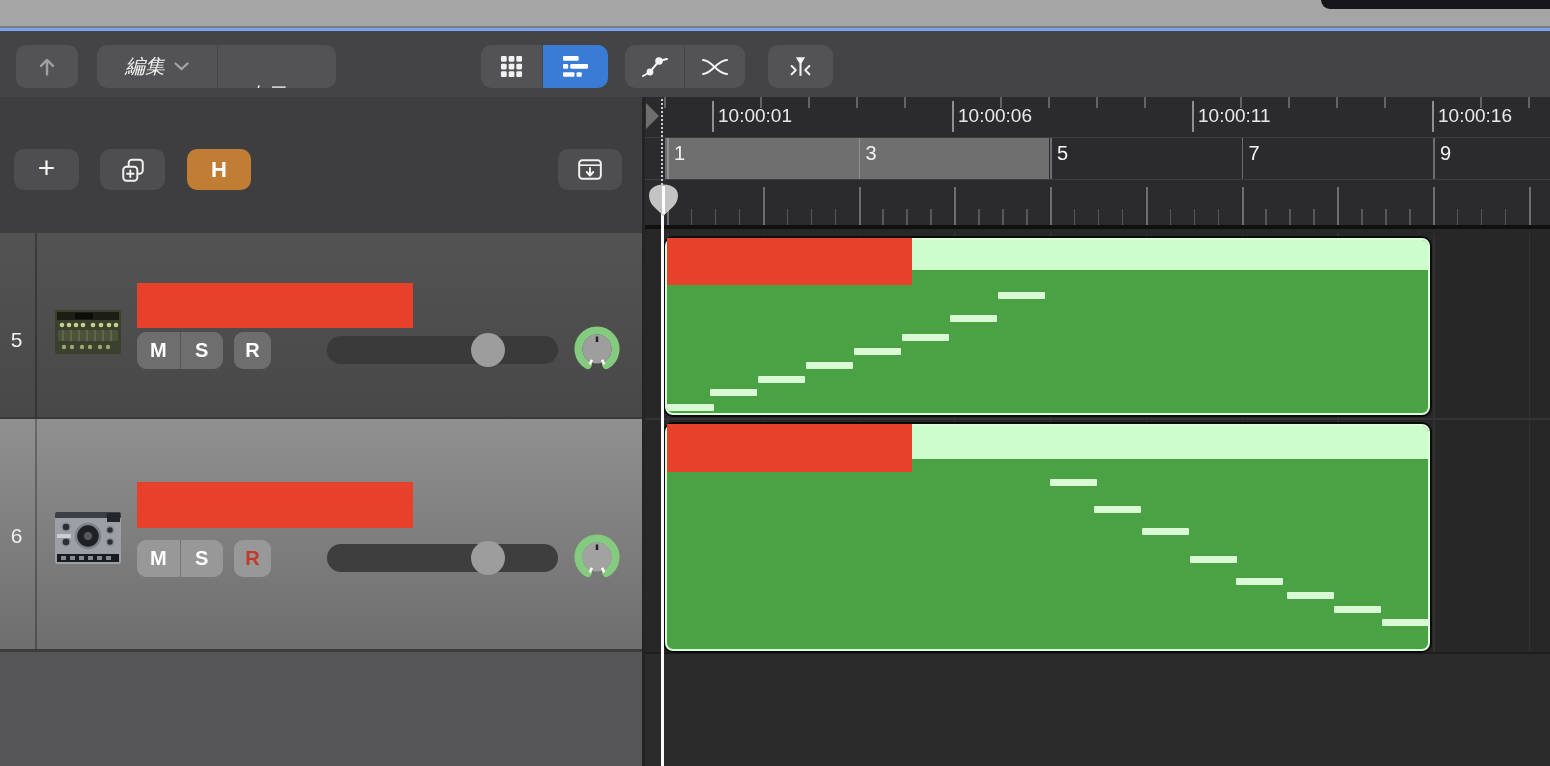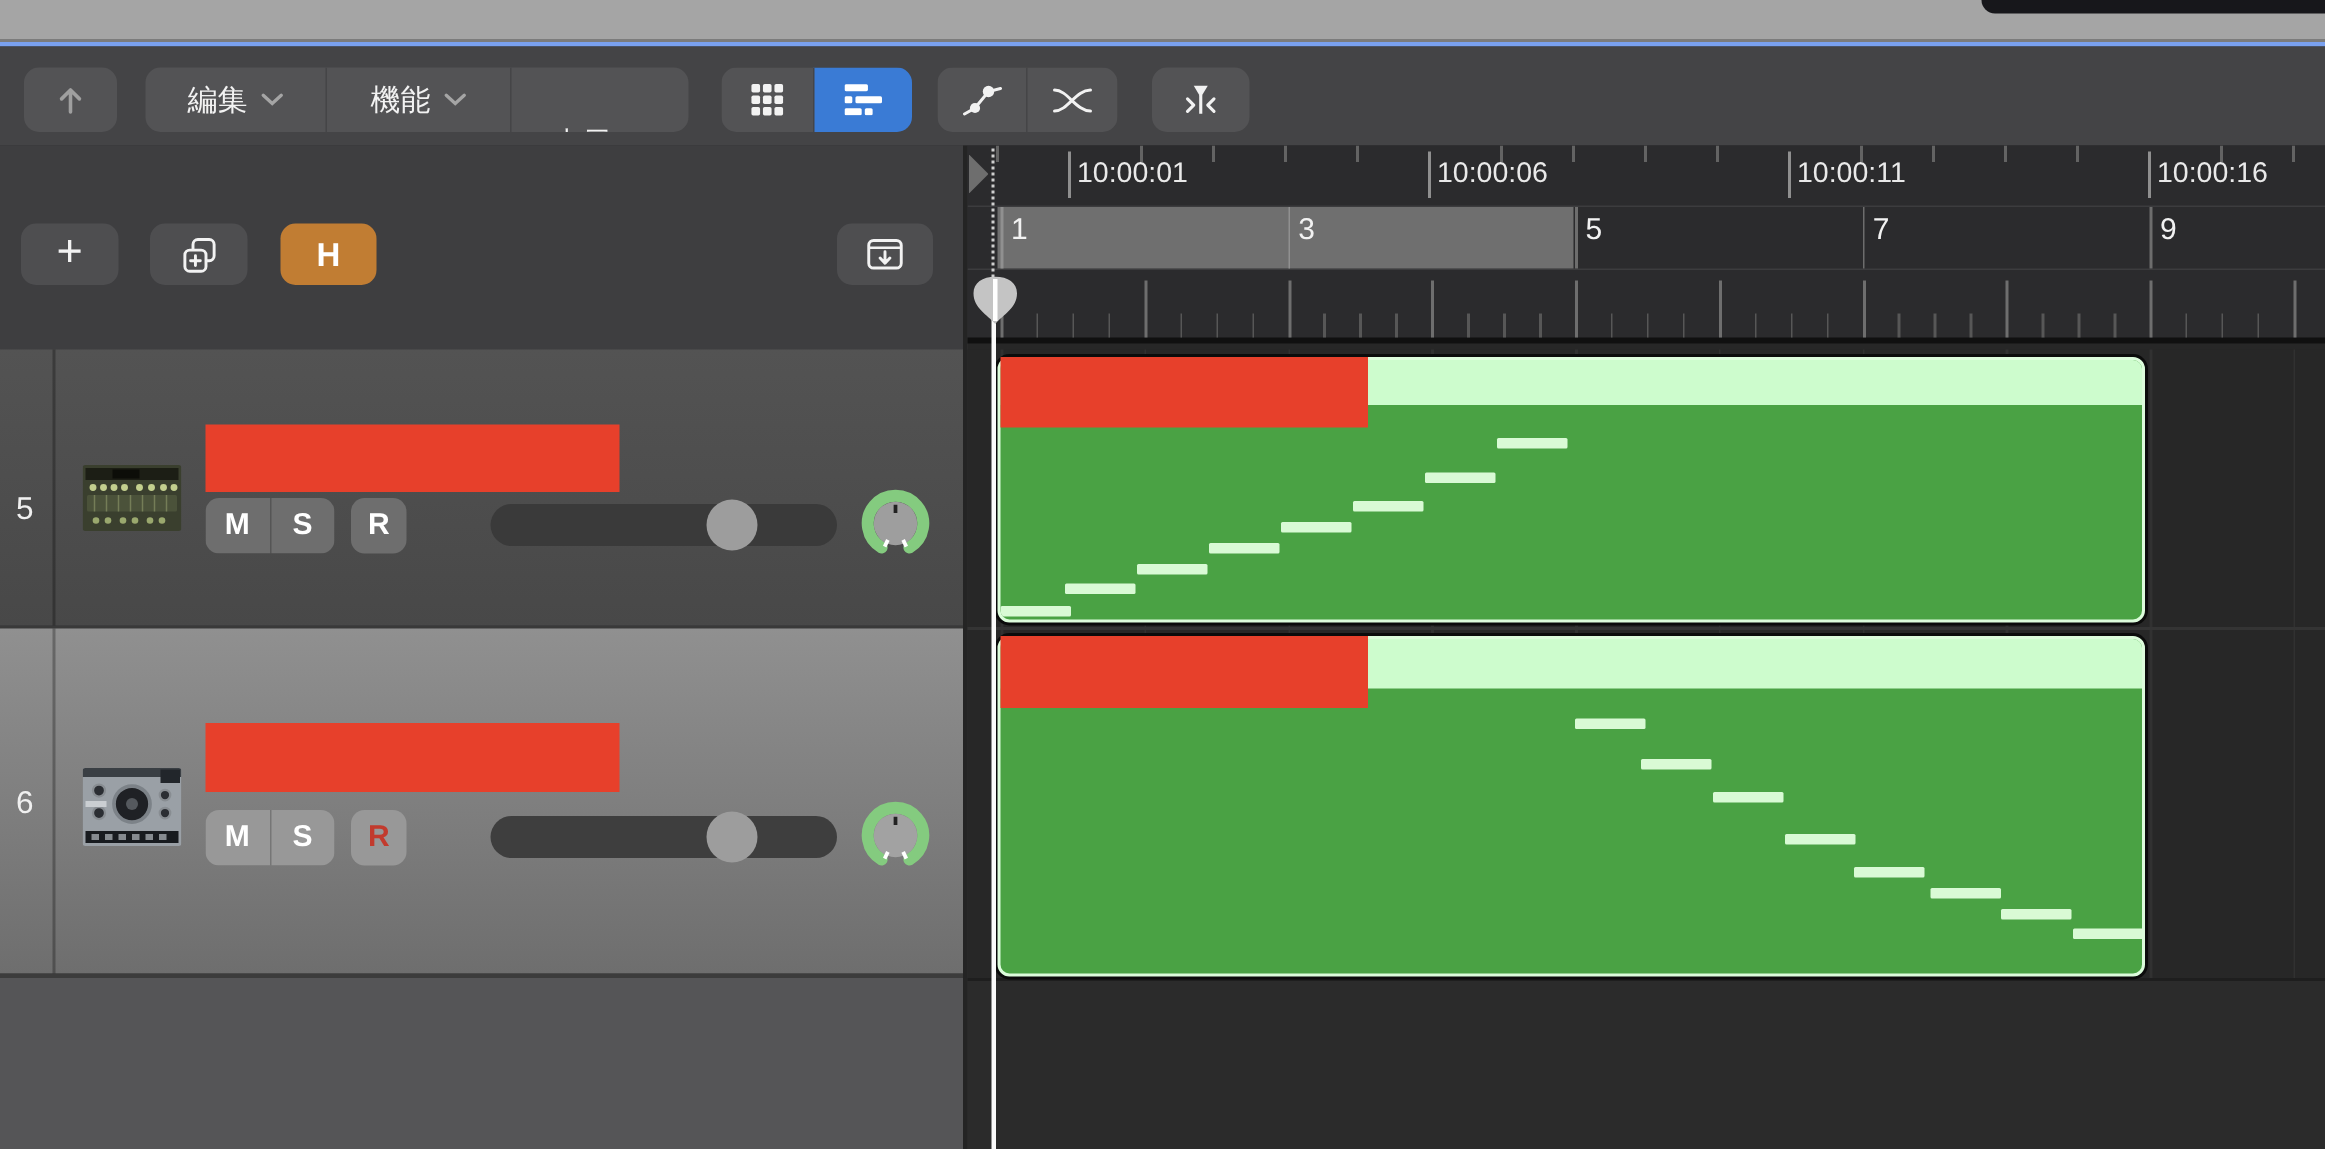--- a/index.html
+++ b/index.html
@@ -12,21 +12,21 @@
                 border-bottom-left-radius:11px;}
   .chrome-line{position:absolute;left:0;top:26px;width:1550px;height:2px;background:#7c7c7c;}
   .accent-line{position:absolute;left:0;top:28px;width:1550px;height:3px;background:#7aa1ef;}
   
   .toolbar{position:absolute;left:0;top:31px;width:1550px;height:66px;background:#444446;}
   .tbtn{position:absolute;top:14px;height:43px;background:#535355;border-radius:10px;
         display:flex;align-items:center;justify-content:center;color:#f0f0f0;}
   .menu-group{position:absolute;left:97px;top:14px;height:43px;background:#535355;
               border-radius:10px;display:flex;overflow:hidden;}
   .menu-btn{height:100%;display:flex;align-items:center;justify-content:center;gap:9px;
-            color:#f2f2f2;font-size:20px;border-right:1px solid #454547;}
+            color:#f2f2f2;font-size:20px;border-right:1px solid #454547;font-style:italic;}
   .menu-btn:last-child{border-right:none;}
   .seg{position:absolute;top:14px;height:43px;display:flex;border-radius:10px;overflow:hidden;}
   .seg>div{height:100%;display:flex;align-items:center;justify-content:center;background:#535355;}
   .seg>div+div{border-left:1px solid #454547;}
   
   .left-panel{position:absolute;left:0;top:97px;width:645px;height:669px;background:#3e3e40;
               border-right:3px solid #242424;}
   .panel-toolbar{position:absolute;left:0;top:0;width:100%;height:136px;background:#3e3e40;}
   .pbtn{position:absolute;top:52px;height:41px;background:#4e4e50;border-radius:10px;
         display:flex;align-items:center;justify-content:center;color:#fff;}
@@ -94,28 +94,20 @@
       <span>
         <svg width="26" height="26" viewBox="0 0 24 24">
             <path d="M12 19 V6 M6.5 11 L12 5.5 L17.5 11" stroke="#9f9f9f" stroke-width="2.2" fill="none" stroke-linecap="round" stroke-linejoin="round"></path>
           </svg>
       </span>
     </div>
 
     <div class="menu-group">
       <div class="menu-btn" style="width:121px;">
         <span>編集</span>
-        <span>
-          <svg width="15" height="9" viewBox="0 0 15 9">
-              <path d="M1.5 1.5 L7.5 7 L13.5 1.5" stroke="#a5a5a5" stroke-width="2.2" fill="none" stroke-linecap="round"></path>
-            </svg>
-          </span>
-      </div>
-      <div class="menu-btn" style="width:123px;">
-        <span>機能</span>
         <span>
           <svg width="15" height="9" viewBox="0 0 15 9">
               <path d="M1.5 1.5 L7.5 7 L13.5 1.5" stroke="#a5a5a5" stroke-width="2.2" fill="none" stroke-linecap="round"></path>
             </svg>
           </span>
       </div>
       <div class="menu-btn" style="width:118px;margin-top:29px;">
         <span>表示</span>
         <span>
           <svg width="15" height="9" viewBox="0 0 15 9">

